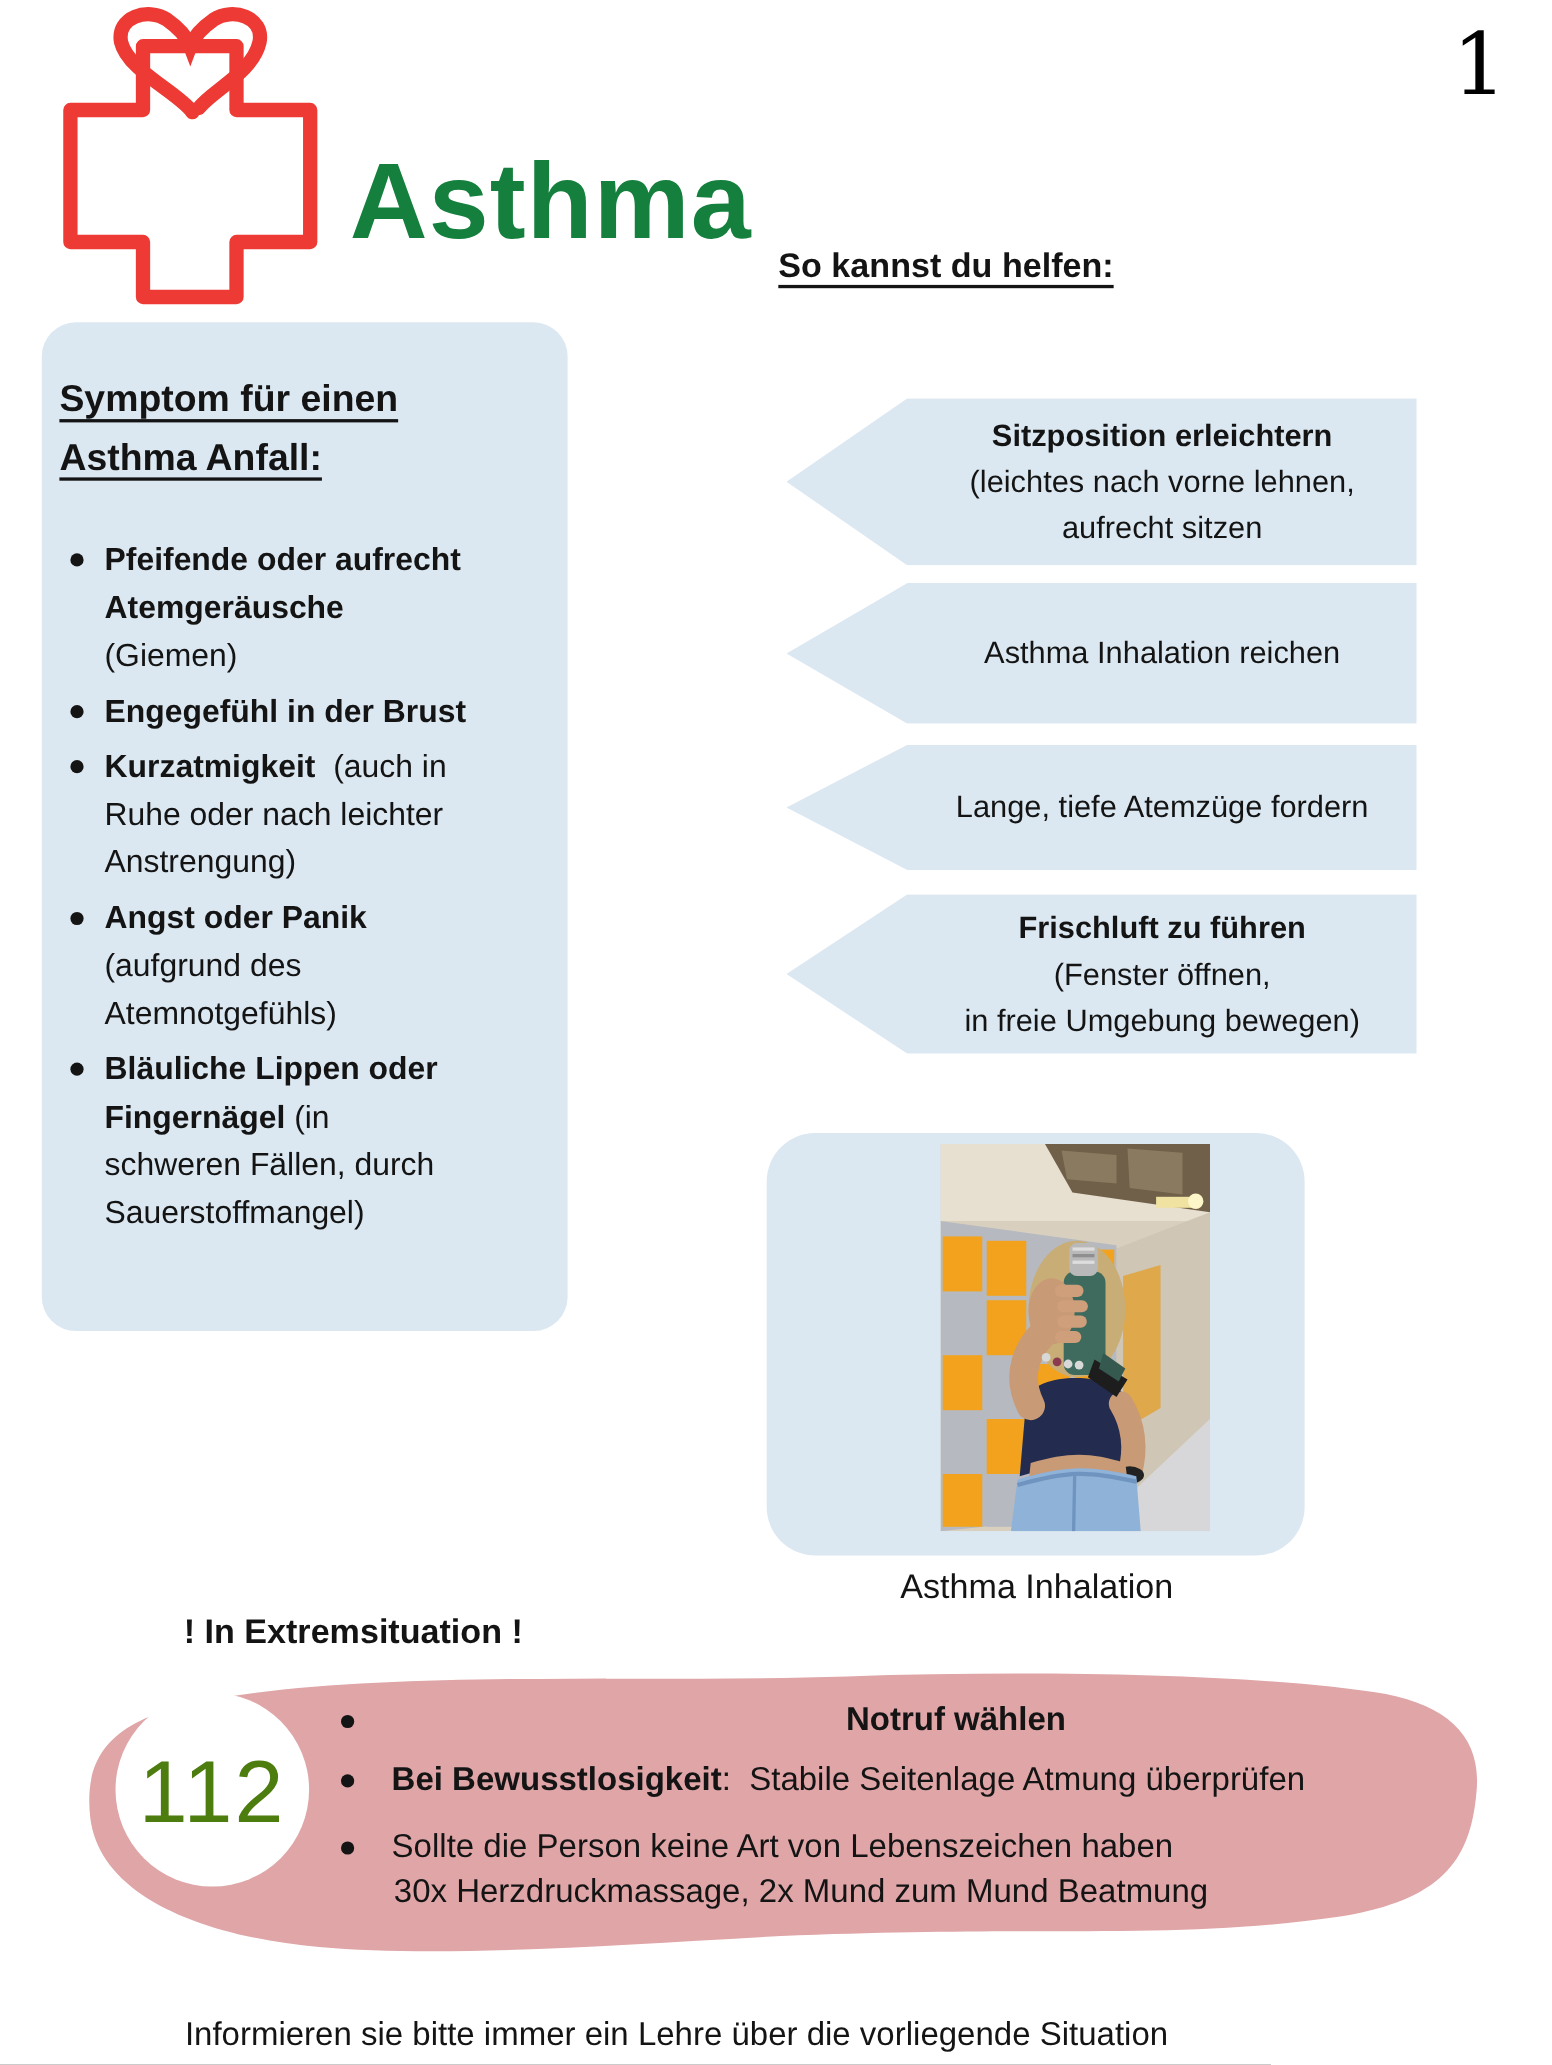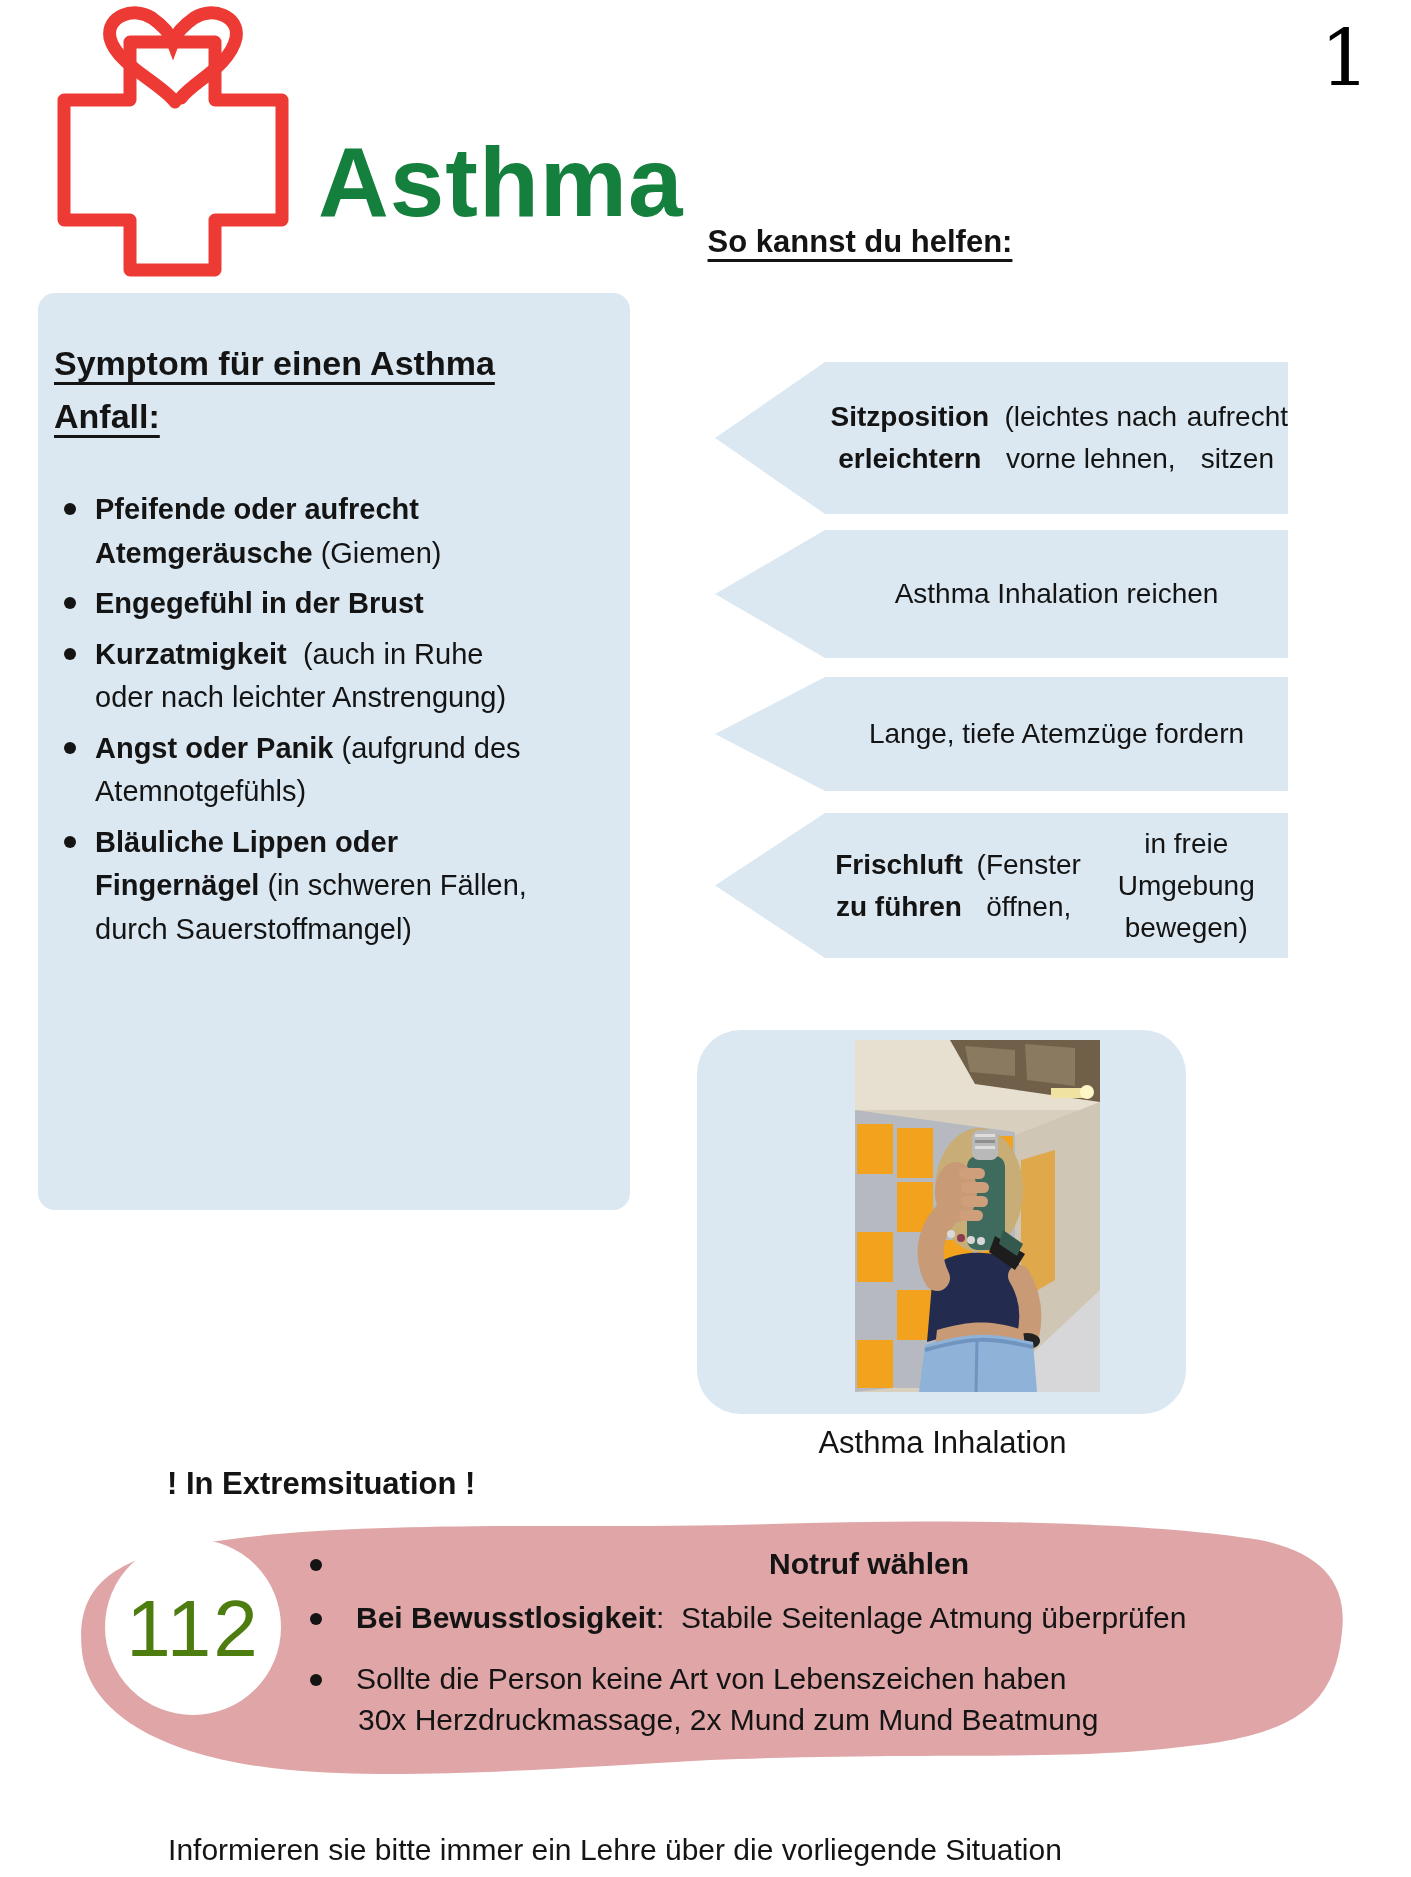--- a/index.html
+++ b/index.html
@@ -11,32 +11,32 @@
   .logo{left:50px;top:2px;width:250px;height:300px;}
   .title{left:318px;top:126px;font-size:98px;font-weight:800;letter-spacing:1px;color:#15803d;}
   .page-number{left:1300px;top:14px;width:90px;text-align:center;font-family:"DejaVu Serif",serif;
                font-size:78px;font-weight:400;color:#000;}
 
   .u-head{font-weight:bold;text-decoration:underline;text-decoration-thickness:3px;text-underline-offset:7px;}
 
   .help-heading{left:600px;top:224px;width:520px;text-align:center;font-size:31px;}
 
   
-  .symptom-box{left:38px;top:293px;width:592px;height:917px;background:#dbe8f1;border-radius:17px;
+  .symptom-box{left:38px;top:293px;width:478px;height:917px;background:#dbe8f1;border-radius:31px;
                box-sizing:border-box;padding:44px 88px 0 16px;}
   .symptom-heading{font-size:34px;line-height:1.55;}
   .symptom-list{list-style:none;margin:46px 0 0 0;padding:0;font-size:29px;line-height:1.5;}
   .symptom-list li{position:relative;padding-left:41px;margin-bottom:7px;}
   .symptom-list li .dot{position:absolute;left:10px;top:15px;width:12px;height:12px;border-radius:50%;background:#141414;}
 
   
   .arrows{left:715px;top:362px;width:573px;}
   .arrow{position:relative;background:#dbe8f1;width:573px;box-sizing:border-box;
          clip-path:polygon(19.2% 0%,100% 0%,100% 100%,19.2% 100%,0% 50%);
-         display:flex;justify-content:center;align-items:center;
+         display:flex;flex-direction:column;justify-content:center;align-items:center;
          padding-left:110px;font-size:28px;line-height:1.5;text-align:center;}
   .arrow .step-title{font-weight:bold;}
   .arrow .step-title:empty,.arrow .step-line:empty{display:none;}
   .arrow-1{height:152px;margin-bottom:16px;}
   .arrow-2{height:128px;margin-bottom:19px;}
   .arrow-3{height:114px;margin-bottom:22px;}
   .arrow-4{height:145px;}
 
   
   .photo-card{left:697px;top:1030px;width:489px;height:384px;background:#dbe8f1;border-radius:44px;}

